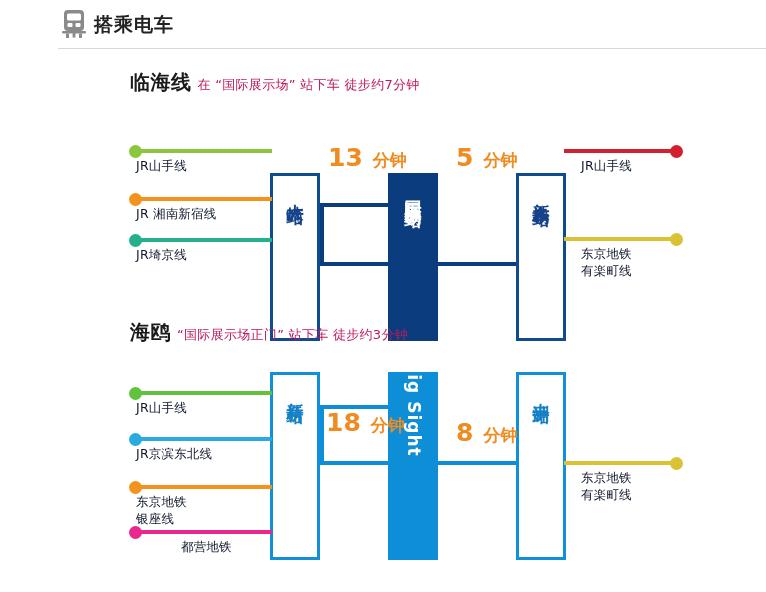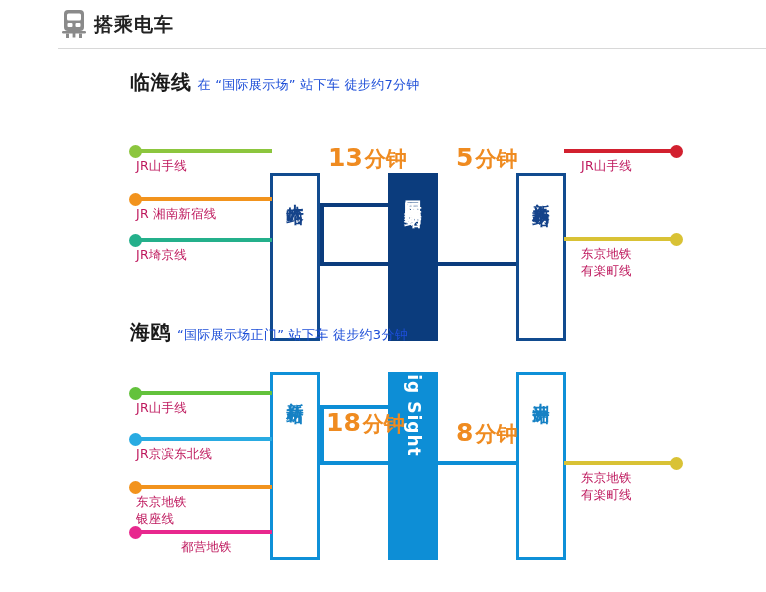--- a/index.html
+++ b/index.html
@@ -59,21 +59,21 @@
     line-height: 24px;
   }
   .heading-name {
     font-size: 20px;
     font-weight: bold;
     color: #1a1a1a;
     letter-spacing: 0.5px;
   }
   .heading-note {
     font-size: 13px;
-    color: #1d4ed8;
+    color: #be185d;
     margin-left: 6px;
     letter-spacing: 0.3px;
     text-align: right;
   }
 
   
   .diagram { position: absolute; left: 0; top: 0; width: 766px; height: 100%; }
 
   
   .station {
@@ -133,38 +133,38 @@
 
   
   .traveltime {
     position: absolute;
     white-space: nowrap;
     color: #ef8b20;
     font-weight: bold;
     line-height: 1;
   }
   .traveltime .num { font-size: 25px; }
-  .traveltime .unit { font-size: 21px; margin-left: 2px; }
+  .traveltime .unit { font-size: 17px; margin-left: 10px; }
 
   
   .feeder { position: absolute; height: 4px; }
   .feeder .bar { position: absolute; left: 0; top: 0; height: 4px; width: 100%; }
   .feeder .dot {
     position: absolute;
     width: 13px; height: 13px;
     border-radius: 50%;
     top: -4.5px;
   }
   .feeder.left .dot { left: -1px; }
   .feeder.right .dot { right: -1px; }
 
   .feeder-label {
     position: absolute;
     font-size: 12.5px;
-    color: #be185d;
+    color: #0f172a;
     white-space: nowrap;
     line-height: 17px;
     letter-spacing: 0.2px;
   }
 </style>
 </head>
 <body>
 
 <div id="page-header">
   <span id="train-icon">

